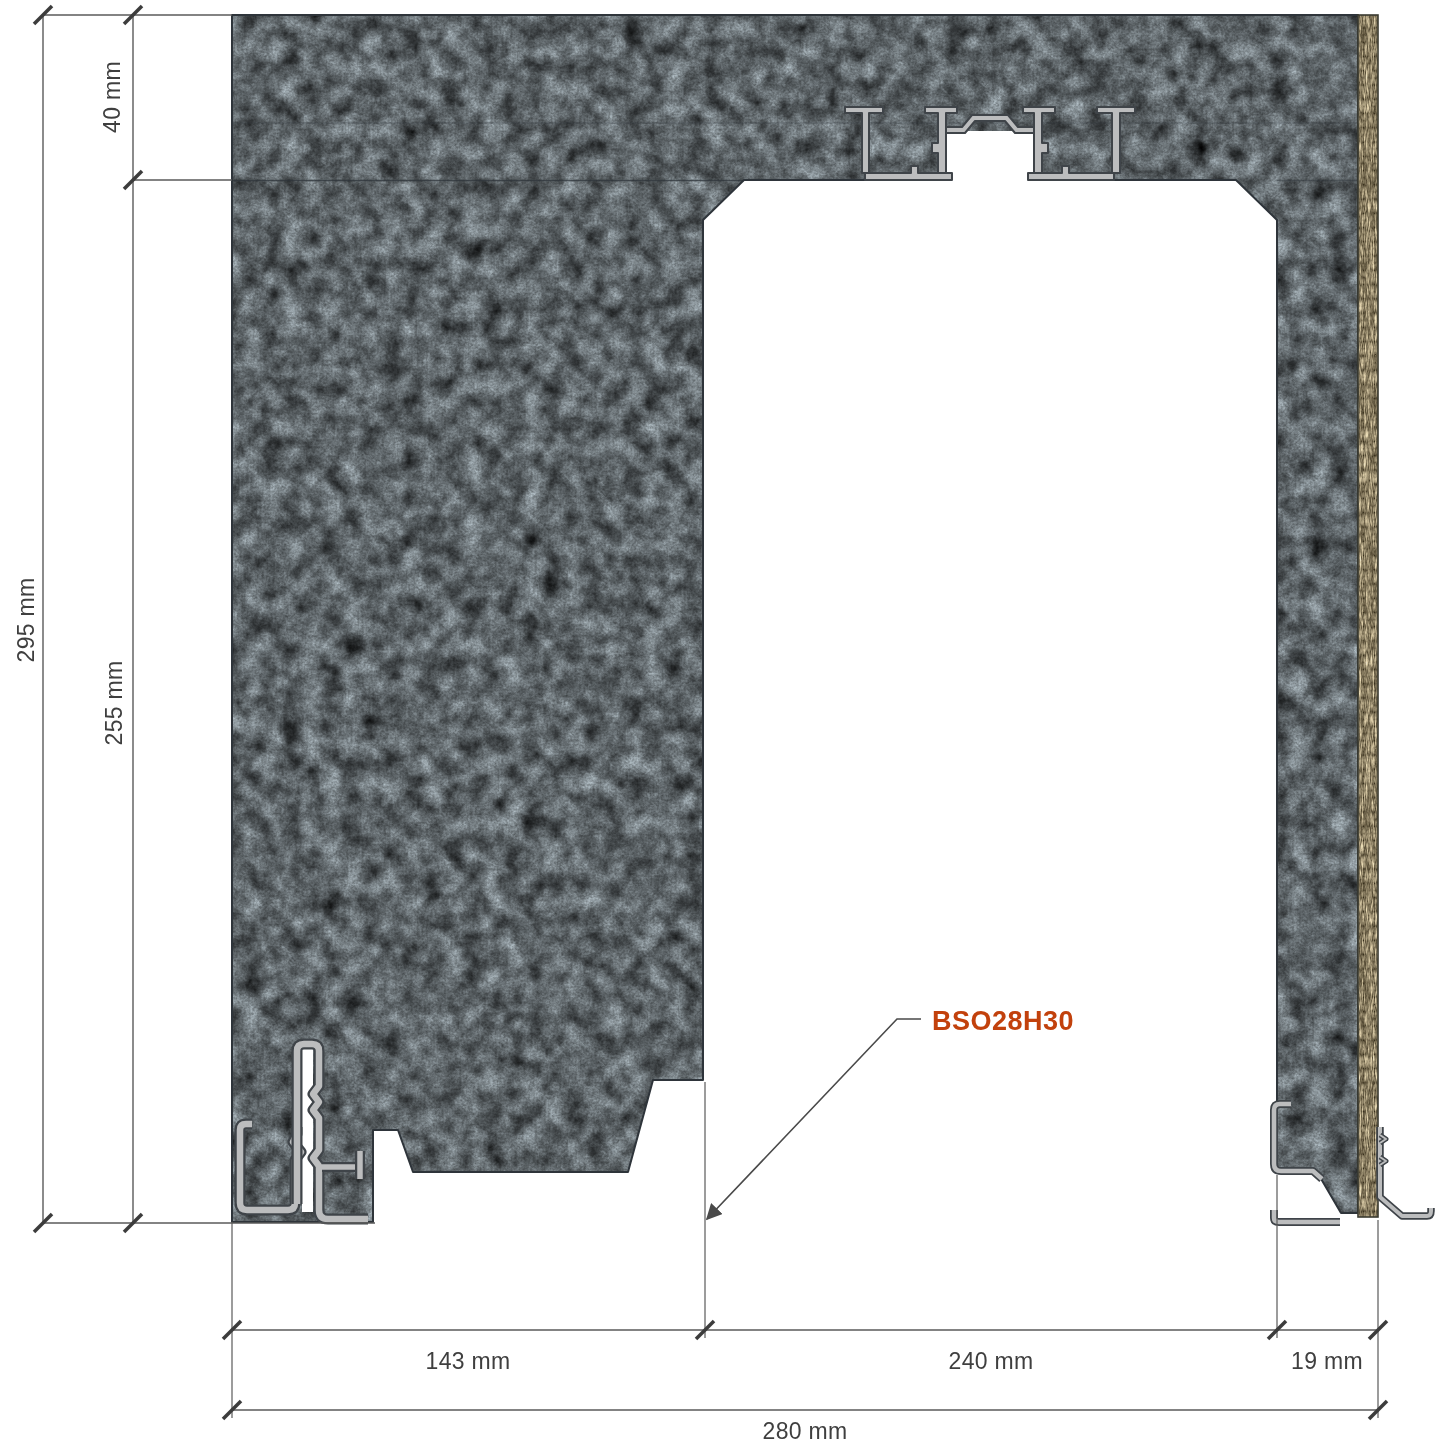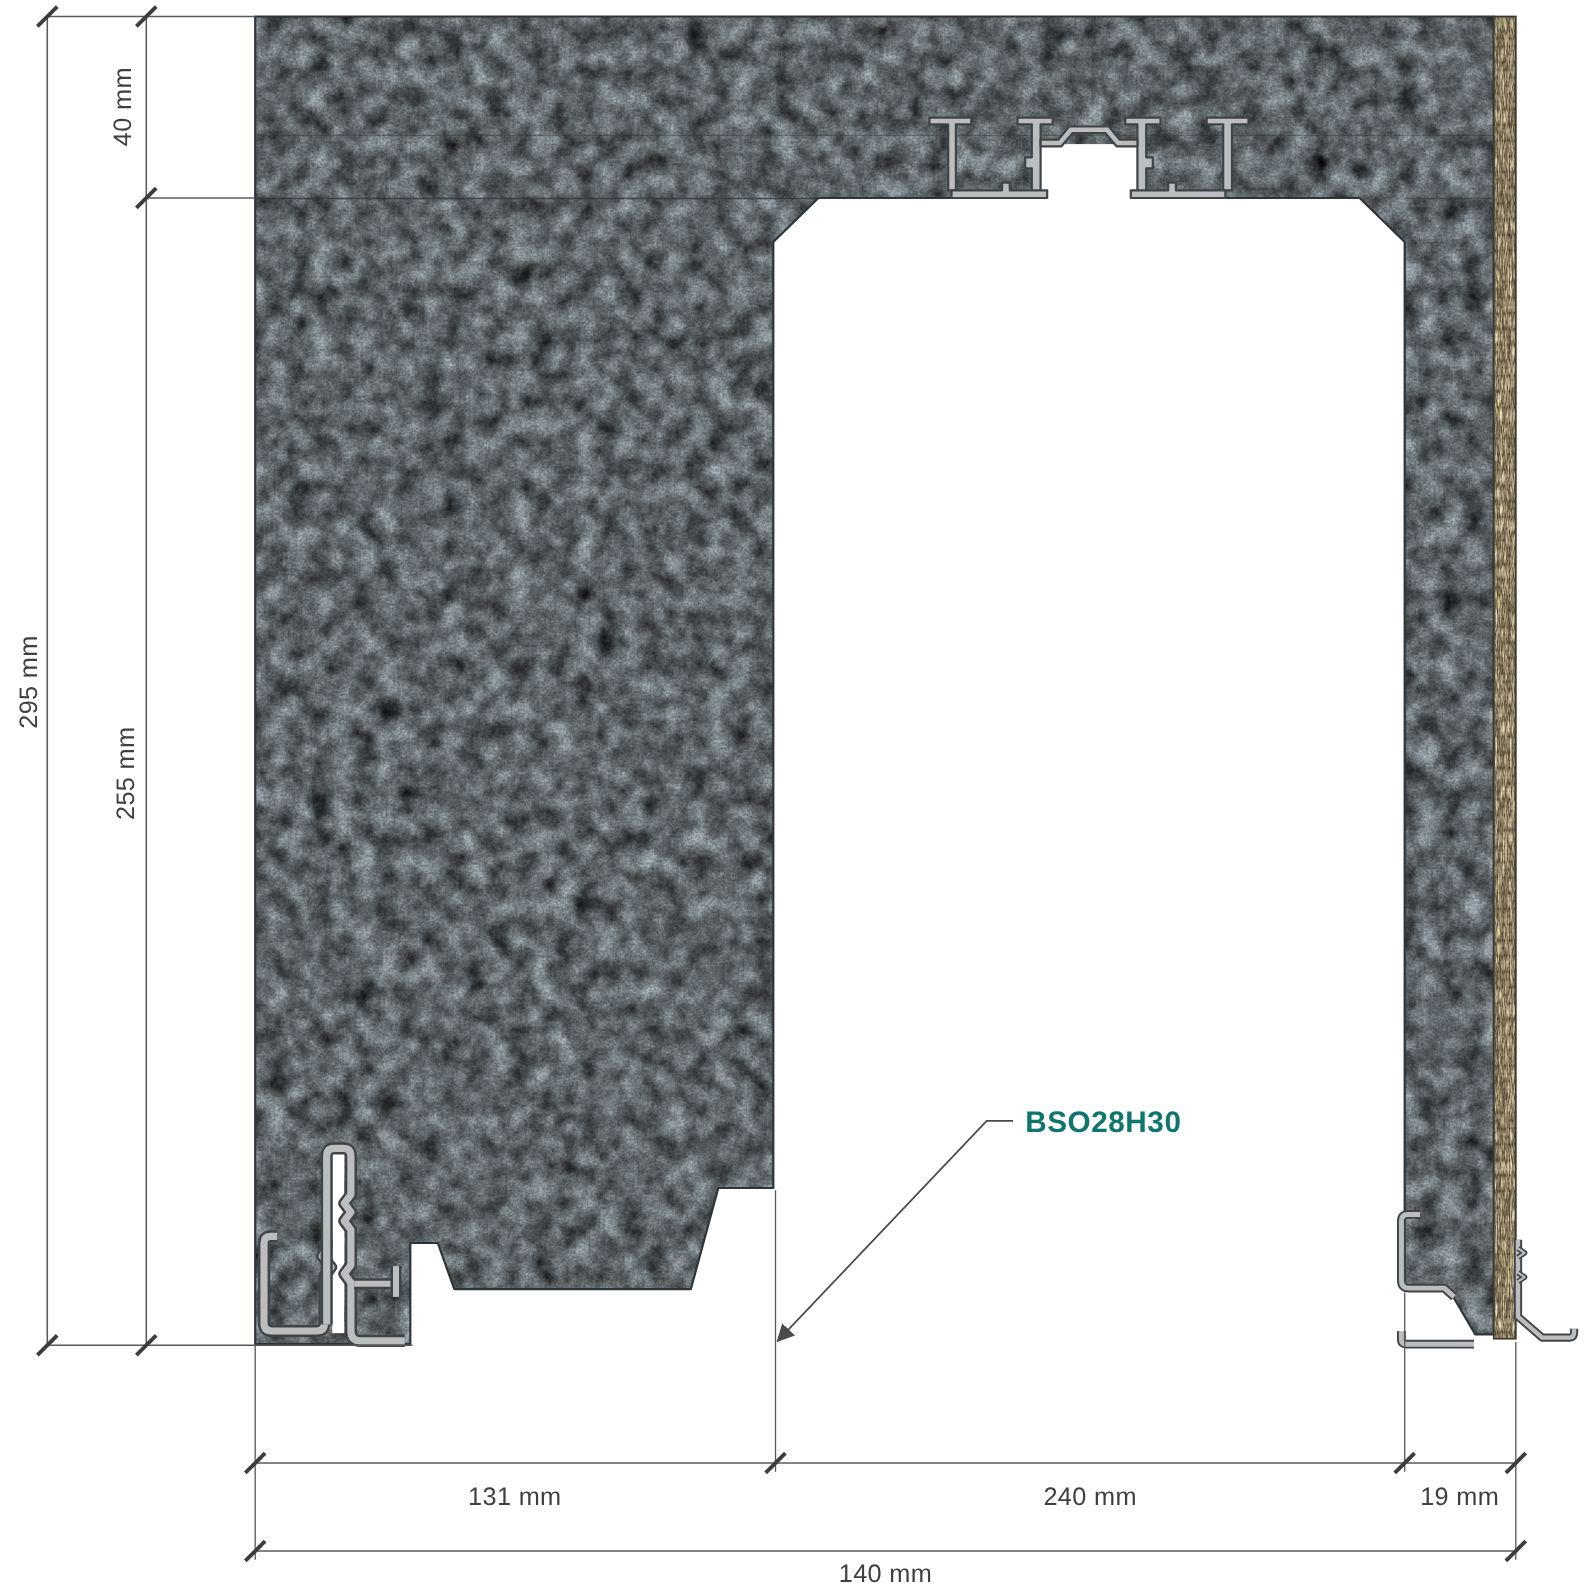--- a/index.html
+++ b/index.html
@@ -17,21 +17,21 @@
     color:#3f3f3f;
     white-space:nowrap;
     transform:translate(-50%,-50%);
     letter-spacing:.3px;
   }
   .dim-label.rot{transform:translate(-50%,-50%) rotate(-90deg);}
   .product-label{
     position:absolute;
     font-size:27px;
     font-weight:bold;
-    color:#0f766e;
+    color:#c2410c;
     white-space:nowrap;
     transform:translate(0,-50%);
     letter-spacing:.5px;
   }
 </style>
 </head>
 <body>
 
 <div id="stage">
 
@@ -174,23 +174,23 @@
     <polyline points="921,1019 897,1019 707,1219" fill="none" stroke="#4a4a4a" stroke-width="1.6" marker-end="url(#arrowHead)"></polyline>
   </g>
 </svg>
 
 <div class="dim-label rot" style="left:112px;top:97px;">40 mm</div>
 
 <div class="dim-label rot" style="left:26px;top:620px;">295 mm</div>
 
 <div class="dim-label rot" style="left:114px;top:703px;">255 mm</div>
 
-<div class="dim-label" style="left:468px;top:1361px;">131 mm</div>
+<div class="dim-label" style="left:468px;top:1361px;">143 mm</div>
 
 <div class="dim-label" style="left:991px;top:1361px;">240 mm</div>
 
 <div class="dim-label" style="left:1327px;top:1361px;">19 mm</div>
 
-<div class="dim-label" style="left:805px;top:1431px;">140 mm</div>
+<div class="dim-label" style="left:805px;top:1431px;">280 mm</div>
 
 <div class="product-label" style="left:932px;top:1021px;">BSO28H30</div>
 
 </div>
 
 </body></html>

